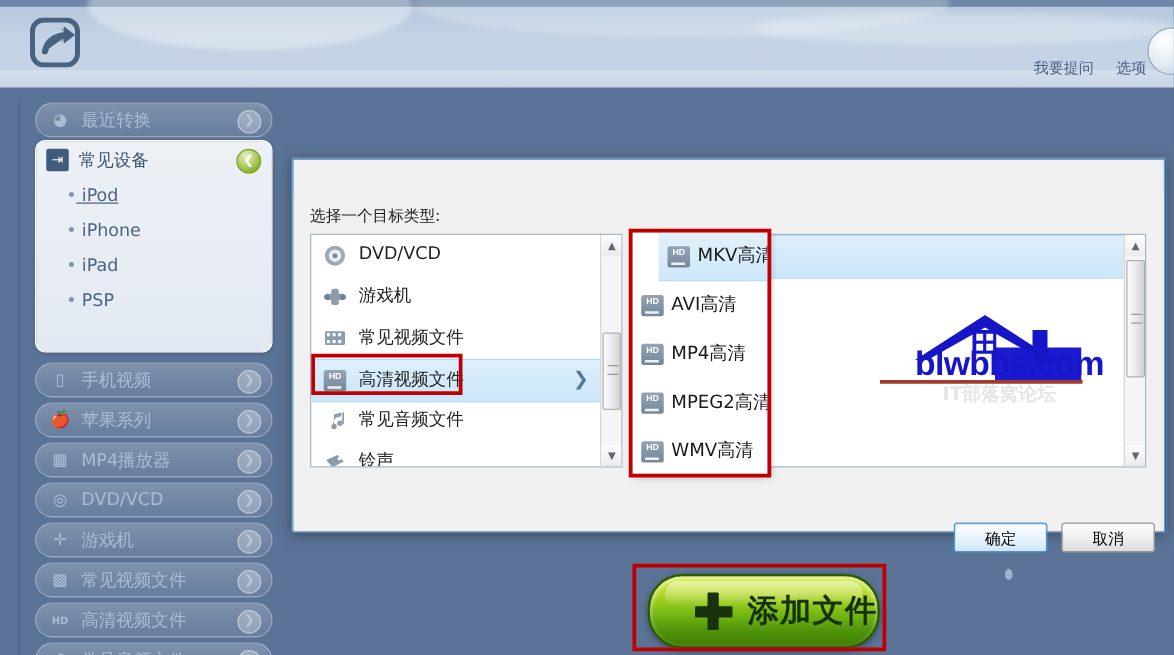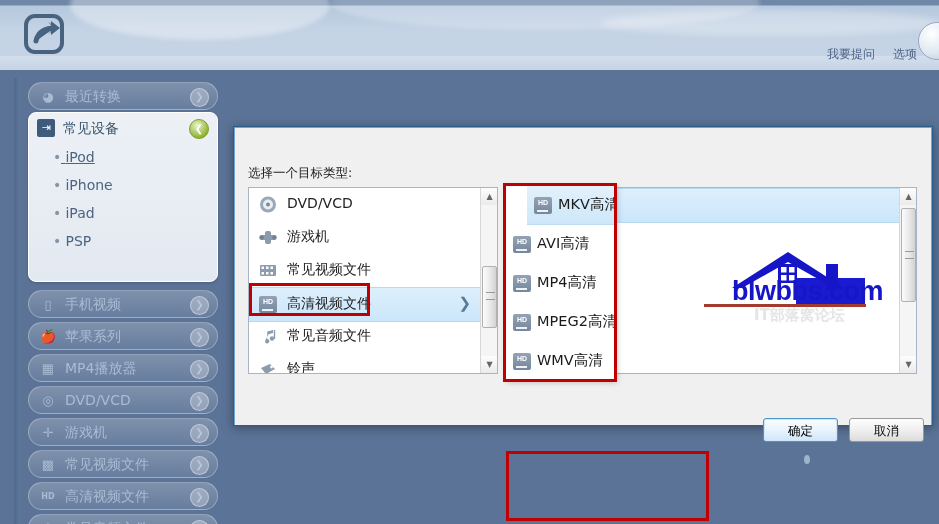--- a/index.html
+++ b/index.html
@@ -613,19 +613,27 @@
       <rect x="59" y="19" width="5.5" height="5.5" fill="#ffffff"></rect>
       <rect x="51" y="27" width="5.5" height="5.5" fill="#ffffff"></rect>
       <rect x="59" y="27" width="5.5" height="5.5" fill="#ffffff"></rect>
     </svg>
     <div id="wm-hl"></div>
     <div id="wm-text">blwbbs.com</div>
     <div id="wm-rule"></div>
     <div id="wm-text2">IT部落窝论坛</div>
   </div>
 
+  <div id="add-file-btn">
+    <div class="gloss"></div>
+    <div class="plus">
+      <div class="h"></div>
+        <div class="v"></div>
+    </div>
+    <div class="alabel">添加文件</div>
+  </div>
   <div id="speck"></div>
 
   <div class="redbox" id="redbox-hdrow"></div>
   <div class="redbox" id="redbox-submenu"></div>
   <div class="redbox" id="redbox-addfile"></div>
 
 </div>
 
 </body></html>

